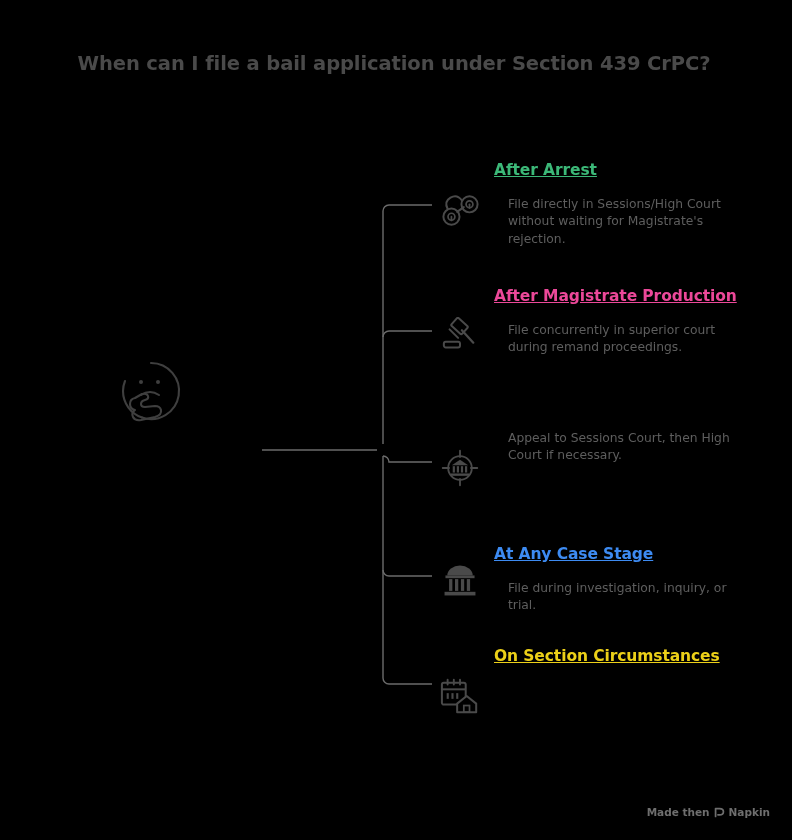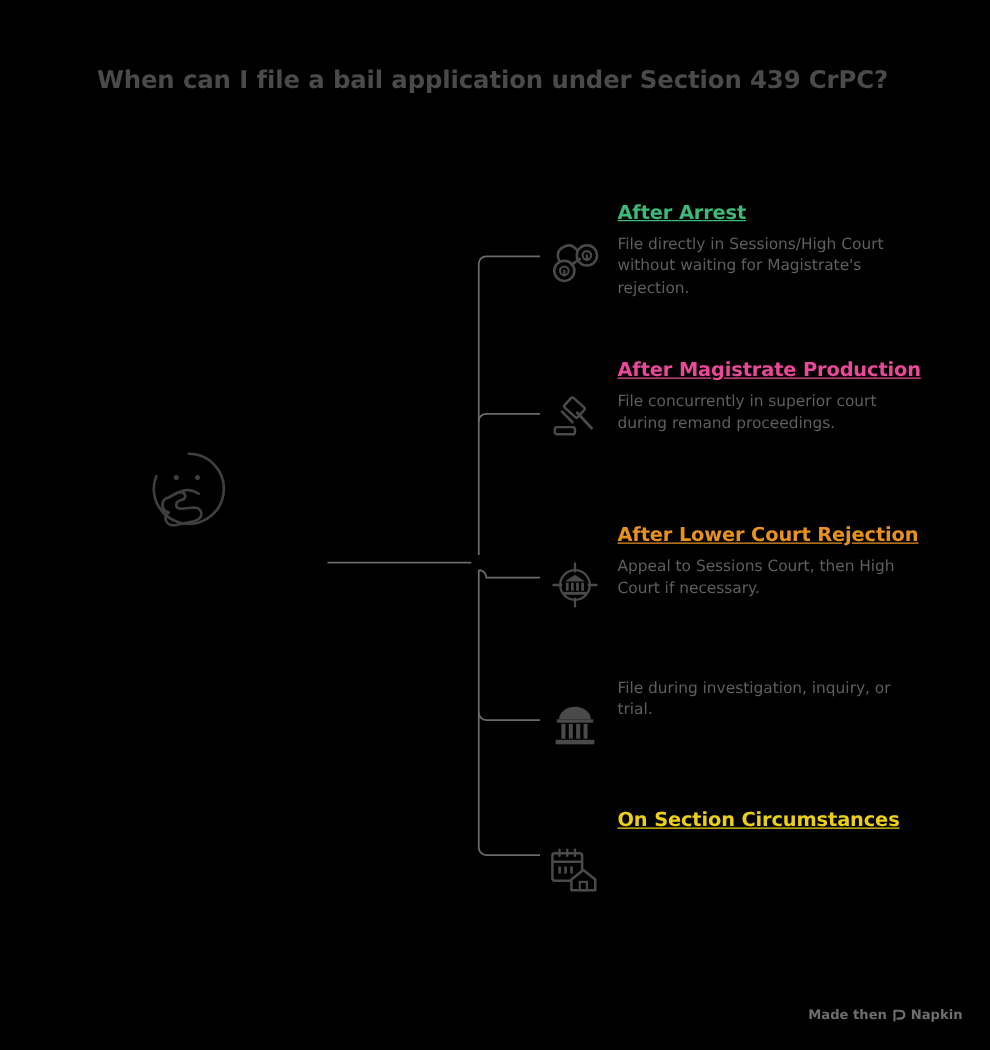--- a/index.html
+++ b/index.html
@@ -75,21 +75,21 @@
     letter-spacing: -0.1px;
     margin: 0 0 5px 0;
     max-width: 250px;
     text-decoration: underline;
   }
   .branch-desc {
     font-family: "DejaVu Sans", sans-serif;
     font-size: 12.3px;
     line-height: 1.42;
     color: #5e5e5e;
-    margin: 0;
+    margin: 14px;
     max-width: 248px;
   }
 
   #branch-0 { top: 158px; }
   #branch-0 .branch-icon { top: 28px; }
   #branch-1 { top: 284px; }
   #branch-1 .branch-icon { top: 28px; }
   #branch-2 { top: 416px; }
   #branch-2 .branch-icon { top: 28px; }
   #branch-3 { top: 542px; }
@@ -184,38 +184,38 @@
       <path d="M22 3 v7 M22 34 v7 M3 22 h7 M34 22 h7" stroke="#4a4a4a" stroke-width="2" stroke-linecap="round"></path>
       <path d="M13 19 L22 13 L31 19 Z" fill="#4a4a4a"></path>
       <rect x="14" y="20" width="2.4" height="7" fill="#4a4a4a"></rect>
       <rect x="18.5" y="20" width="2.4" height="7" fill="#4a4a4a"></rect>
       <rect x="23" y="20" width="2.4" height="7" fill="#4a4a4a"></rect>
       <rect x="27.5" y="20" width="2.4" height="7" fill="#4a4a4a"></rect>
       <rect x="12" y="28" width="20" height="2.6" fill="#4a4a4a"></rect>
     </svg>
   </div>
   <div class="branch-body">
-    <div class="branch-title" style="color:#e8921e">After Lower Court Rejection</div>
     <div class="branch-desc">Appeal to Sessions Court, then High Court if necessary.</div>
   </div>
 </div>
 
 <div class="branch" id="branch-3">
   <div class="branch-icon">
     <svg viewBox="0 0 44 40" width="40" height="38" fill="none">
       <path d="M8 15 a14 11 0 0 1 28 0 Z" fill="#4a4a4a"></path>
       <rect x="6" y="15" width="32" height="3" fill="#4a4a4a"></rect>
       <rect x="10" y="19" width="3.6" height="13" fill="#4a4a4a"></rect>
       <rect x="16.5" y="19" width="3.6" height="13" fill="#4a4a4a"></rect>
       <rect x="23" y="19" width="3.6" height="13" fill="#4a4a4a"></rect>
       <rect x="29.5" y="19" width="3.6" height="13" fill="#4a4a4a"></rect>
       <rect x="5" y="33" width="34" height="4" fill="#4a4a4a"></rect>
     </svg>
   </div>
   <div class="branch-body">
+    <div class="branch-title" style="color:#3d8bf2">At Any Case Stage</div>
     <div class="branch-desc">File during investigation, inquiry, or trial.</div>
   </div>
 </div>
 
 <div class="branch" id="branch-4">
   <div class="branch-icon">
     <svg viewBox="0 0 46 42" width="44" height="40" fill="none">
       <rect x="4" y="7" width="25" height="23" rx="2" stroke="#4a4a4a" stroke-width="2.1" fill="none"></rect>
       <path d="M4 14 H29" stroke="#4a4a4a" stroke-width="2.1"></path>
       <path d="M10 4 v5 M16.5 4 v5 M23 4 v5" stroke="#4a4a4a" stroke-width="2" stroke-linecap="round"></path>

